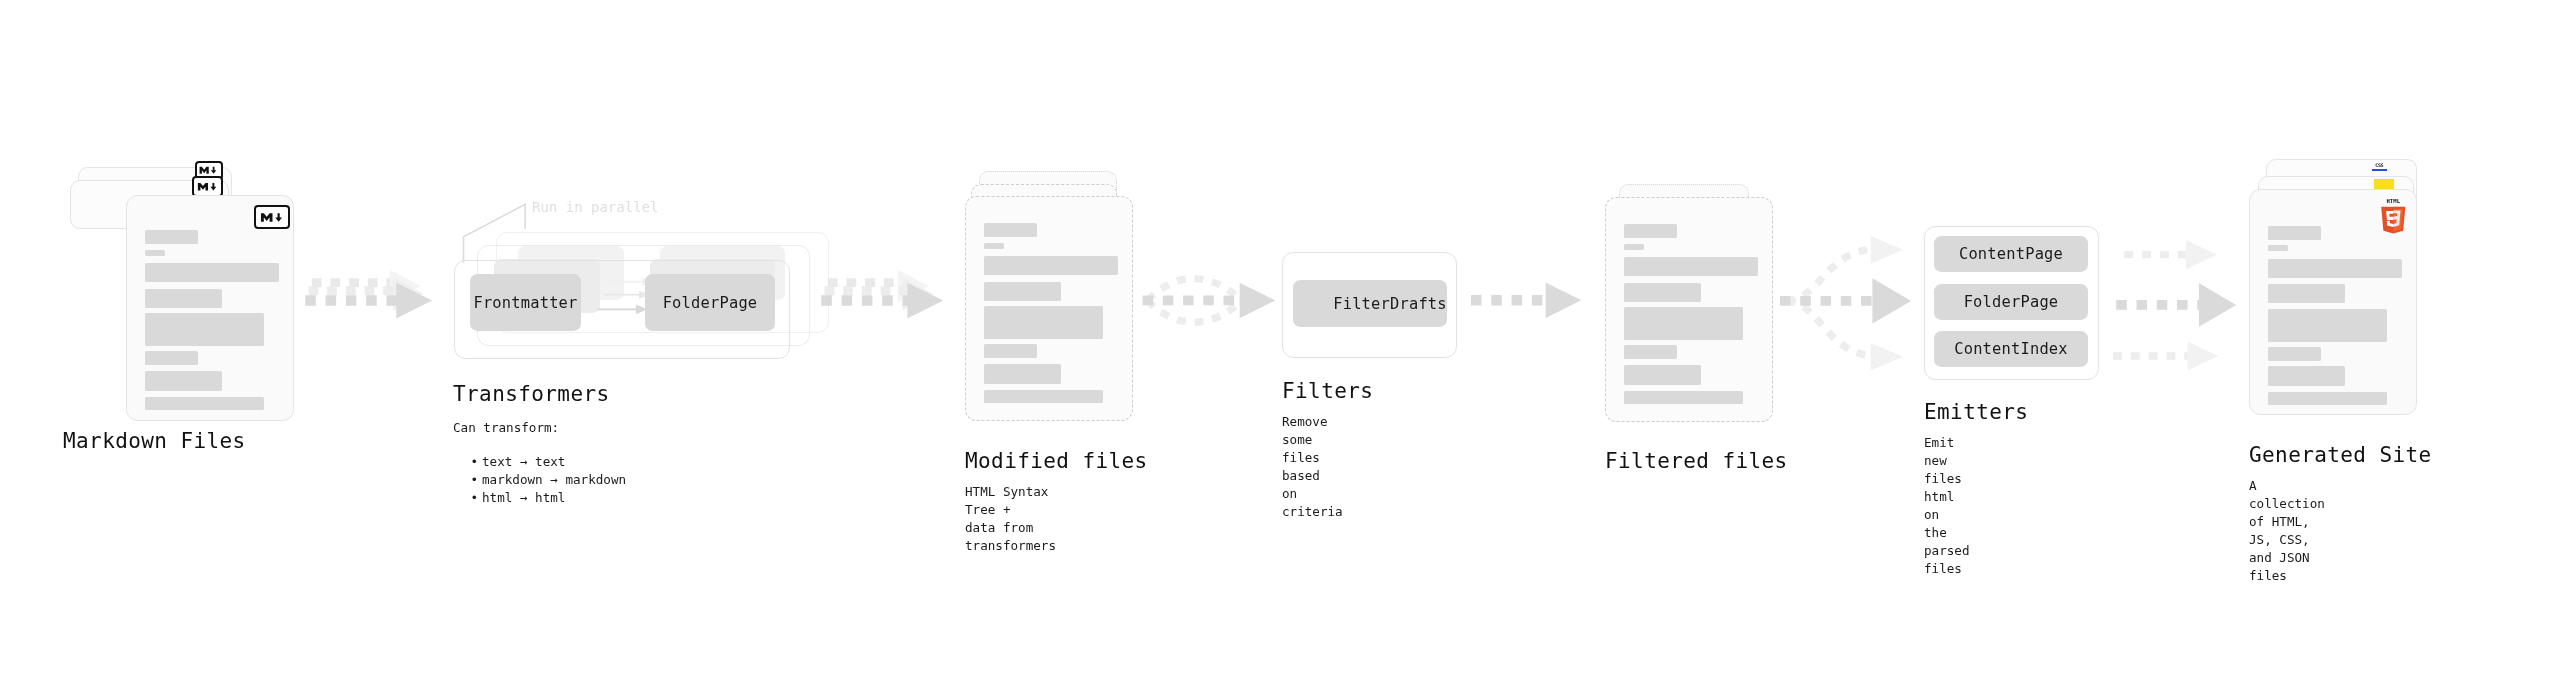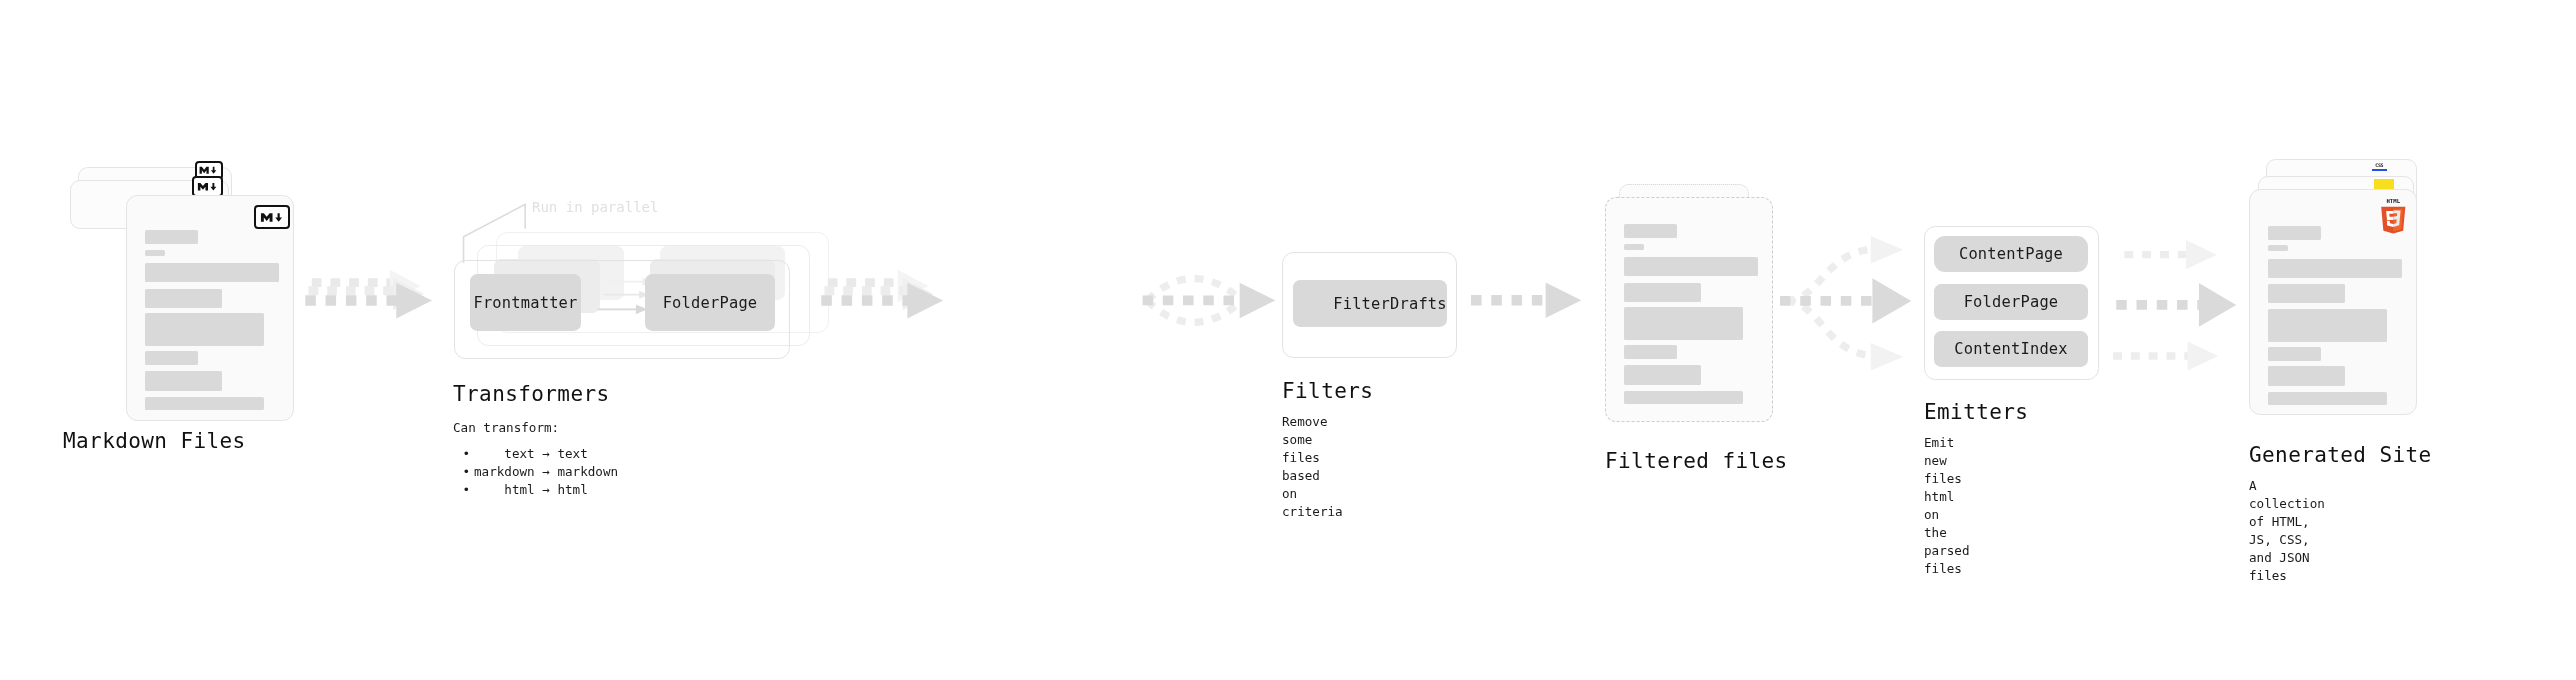--- a/index.html
+++ b/index.html
@@ -131,21 +131,21 @@
     color: #e0e0e0;
     white-space: nowrap;
   }
   .bullet-list {
     position: absolute;
     font-size: 12.6px;
     line-height: 18px;
     color: #1b1b1b;
   }
   .bullet-list .lead { margin: 0 0 0.8px 0; }
-  .bullet-list ul { margin: 8px; padding-left: 13px; list-style: none; text-align: center; }
+  .bullet-list ul { margin: 16px; padding-left: 13px; list-style: none; }
   .bullet-list li { position: relative; white-space: nowrap; }
   .bullet-list li:before {
     content: "\2022";
     position: absolute;
     left: -11.4px;
     color: #1b1b1b;
   }
 
   svg.flow { position: absolute; overflow: visible; }
 </style>
@@ -262,20 +262,40 @@
     <g stroke="#ececec" stroke-width="11" stroke-dasharray="12 11" fill="none">
       <line x1="4" y1="28" x2="104" y2="28"></line>
     </g>
     <polygon points="100,12 138,32 100,52" fill="#efefef"></polygon>
     <g stroke="#dadada" stroke-width="13" stroke-dasharray="13 12" fill="none">
       <line x1="0" y1="40" x2="110" y2="40"></line>
     </g>
     <polygon points="106,18 150,40 106,62" fill="#dadada"></polygon>
   </svg>
 
+  <div class="stage" style="left:0;width:341px;">
+
+    <div class="card dotted" style="left:979px;top:171px;width:138px;height:49px;border-radius:9.8px;"></div>
+    <div class="card dashed" style="left:971px;top:184px;width:146px;height:49px;border-radius:9.8px;"></div>
+
+    <div class="card dashed" style="left:965px;top:196px;width:168px;height:225px;">
+      <div class="bar" style="left:18px;top:26px;width:53px;height:14px;"></div>
+      <div class="bar" style="left:18px;top:46px;width:19.5px;height:5.7px;"></div>
+      <div class="bar" style="left:18px;top:59px;width:134px;height:18.7px;"></div>
+      <div class="bar" style="left:18px;top:85px;width:77px;height:18.7px;"></div>
+      <div class="bar" style="left:18px;top:109px;width:119px;height:32.5px;"></div>
+      <div class="bar" style="left:18px;top:147px;width:53px;height:14px;"></div>
+      <div class="bar" style="left:18px;top:167px;width:77px;height:20.3px;"></div>
+      <div class="bar" style="left:18px;top:193px;width:119px;height:13px;"></div>
+    </div>
+
+    <div class="stage-title" style="left:965px;top:449px;">Modified files</div>
+    <div class="stage-desc" style="left:965px;top:483px;">HTML Syntax Tree +
+data from transformers</div>
+  </div>
 
   <svg class="flow" style="left:1142px;top:260px;" width="163" height="89" viewBox="0 0 200 110">
     <g fill="none" stroke="#ededed" stroke-width="9" stroke-dasharray="11 11">
       <path d="M6 50 C40 14, 86 14, 122 50"></path>
       <path d="M6 50 C40 86, 86 86, 122 50"></path>
     </g>
     <g fill="none" stroke="#dadada" stroke-width="12" stroke-dasharray="13 12">
       <line x1="0" y1="50" x2="124" y2="50"></line>
     </g>
     <polygon points="120,28 164,50 120,72" fill="#dadada"></polygon>
@@ -322,21 +342,21 @@
     <polygon points="112,0 152,17 112,34" fill="#f2f2f2"></polygon>
     <polygon points="112,132 152,149 112,166" fill="#f2f2f2"></polygon>
     <g fill="none" stroke="#dadada" stroke-width="12" stroke-dasharray="13 12">
       <line x1="0" y1="80" x2="118" y2="80"></line>
     </g>
     <polygon points="114,52 162,80 114,108" fill="#dadada"></polygon>
   </svg>
 
   <div class="stage" style="left:0;width:244px;">
     <div class="proc-box" style="left:1924px;top:226px;width:175px;height:154px;"></div>
-    <div class="chip" style="left:1934px;top:236px;width:154px;height:36px;border-radius:11px;">ContentPage</div>
+    <div class="chip" style="left:1934px;top:236px;width:154px;height:36px;">ContentPage</div>
     <div class="chip" style="left:1934px;top:284px;width:154px;height:36px;">FolderPage</div>
     <div class="chip" style="left:1934px;top:331px;width:154px;height:36px;">ContentIndex</div>
 
     <div class="stage-title" style="left:1924px;top:400px;">Emitters</div>
     <div class="stage-desc" style="left:1924px;top:434px;">Emit new files html on
 the parsed files</div>
   </div>
 
   <svg class="flow" style="left:2113px;top:236px;" width="154" height="146" viewBox="0 0 190 180">
     <g fill="none" stroke="#ededed" stroke-width="9" stroke-dasharray="11 11">

